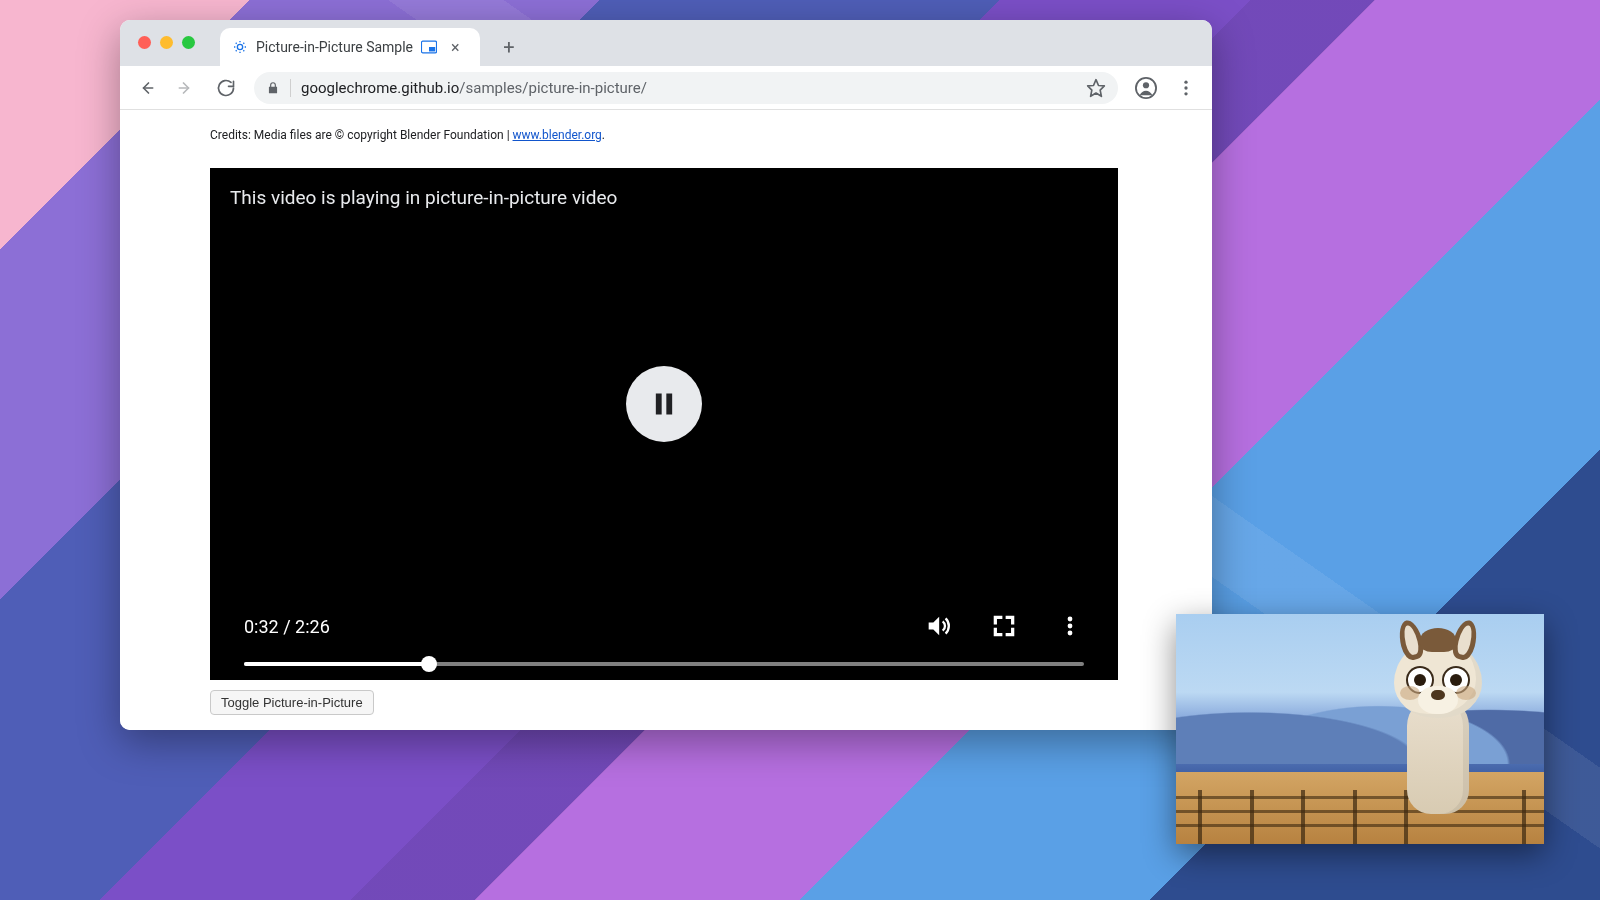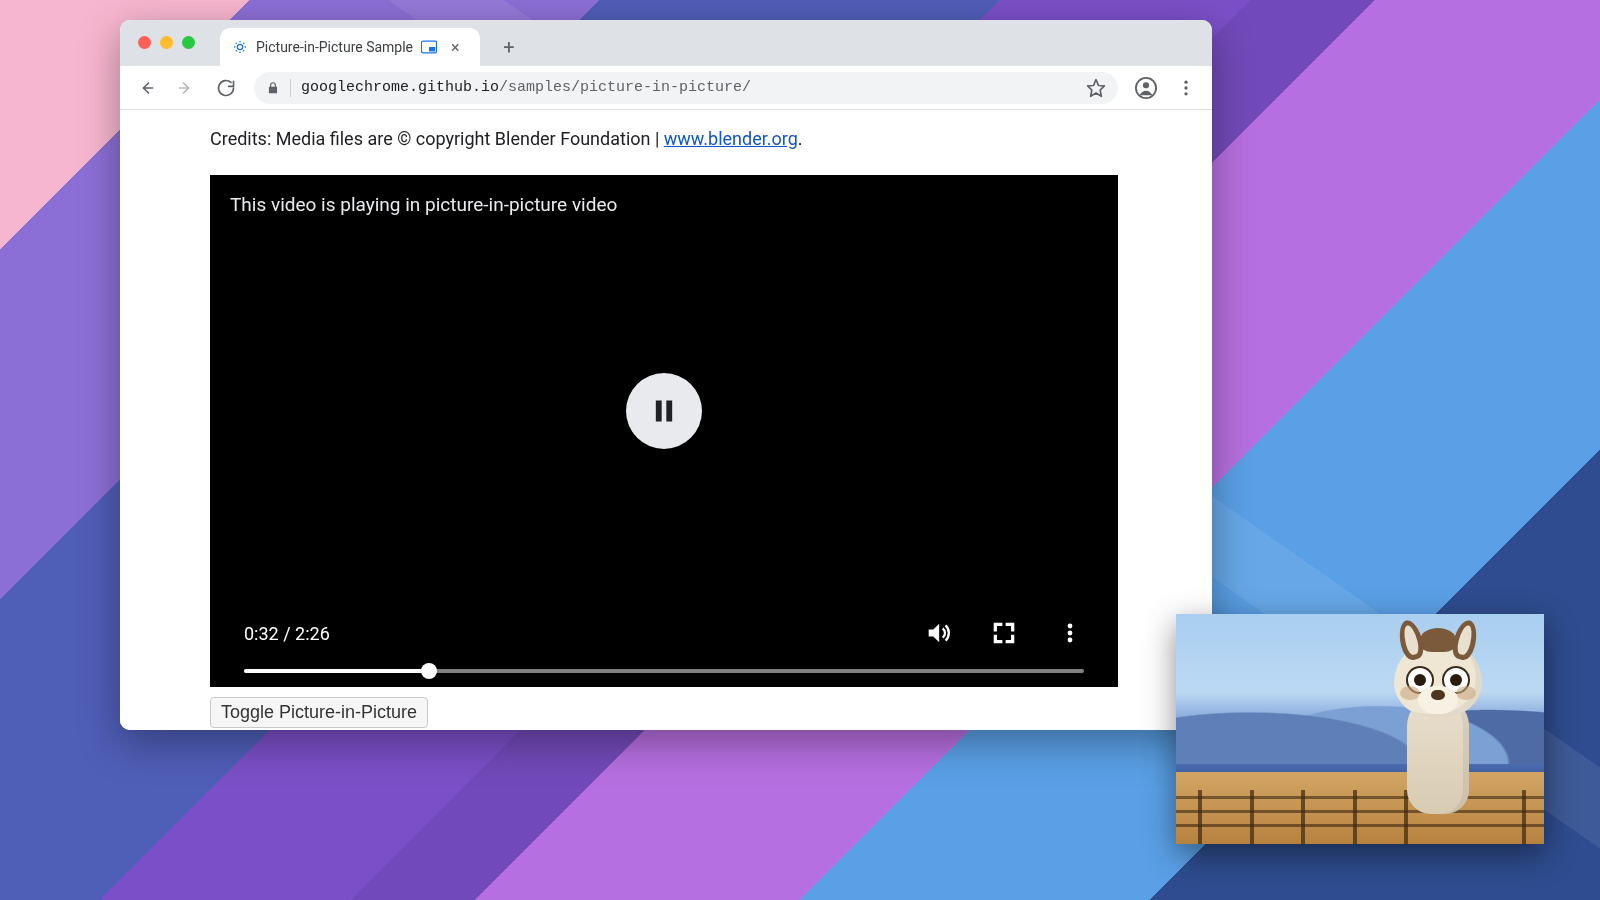--- a/index.html
+++ b/index.html
@@ -80,21 +80,20 @@
     color:#5f6368; font-size:20px; border-radius:50%;
   }
 
   .toolbar {
     height: 44px;
     background: #fff;
     border-bottom: 1px solid #e0e0e0;
     display: flex; align-items: center;
     padding: 0 8px;
     gap: 4px;
-    font-family: Liberation Mono, monospace;
   }
   .tbtn {
     width: 36px; height: 36px;
     display:flex; align-items:center; justify-content:center;
     color:#5f6368; border-radius:50%;
   }
   .omnibox {
     flex: 1;
     height: 32px;
     background: #f1f3f4;
@@ -110,21 +109,21 @@
   .omnibox .url { font-size: 15px; color:#202124; }
   .omnibox .url .path { color:#5f6368; }
   .omnibox .spacer { flex:1; }
 
   .page {
     flex:1;
     background:#fff;
     padding: 18px 90px 20px 90px;
     overflow:hidden;
   }
-  .credits { font-size:18px; color:#202124; }
+  .credits { font-size:12px; color:#202124; }
   .credits a { color:#1155cc; text-decoration:underline; }
 
   .video-box {
     margin-top: 26px;
     width: 908px; height: 512px;
     background:#000;
     position:relative;
     color:#e8eaed;
   }
   .video-msg {
@@ -159,21 +158,21 @@
   }
   .progress .thumb {
     position:absolute; top:50%; left:22%;
     transform:translate(-50%,-50%);
     width:16px; height:16px; border-radius:50%; background:#fff;
   }
 
   .toggle-btn {
     margin-top:10px;
     display:inline-block;
-    font-size:18px; color:#333;
+    font-size:13px; color:#333;
     background:#f6f6f6;
     border:1px solid #c9c9c9;
     border-radius:4px;
     padding:4px 10px;
   }
 
   .pip-window {
     position:absolute;
     right:56px; bottom:56px;
     width:368px; height:230px;

